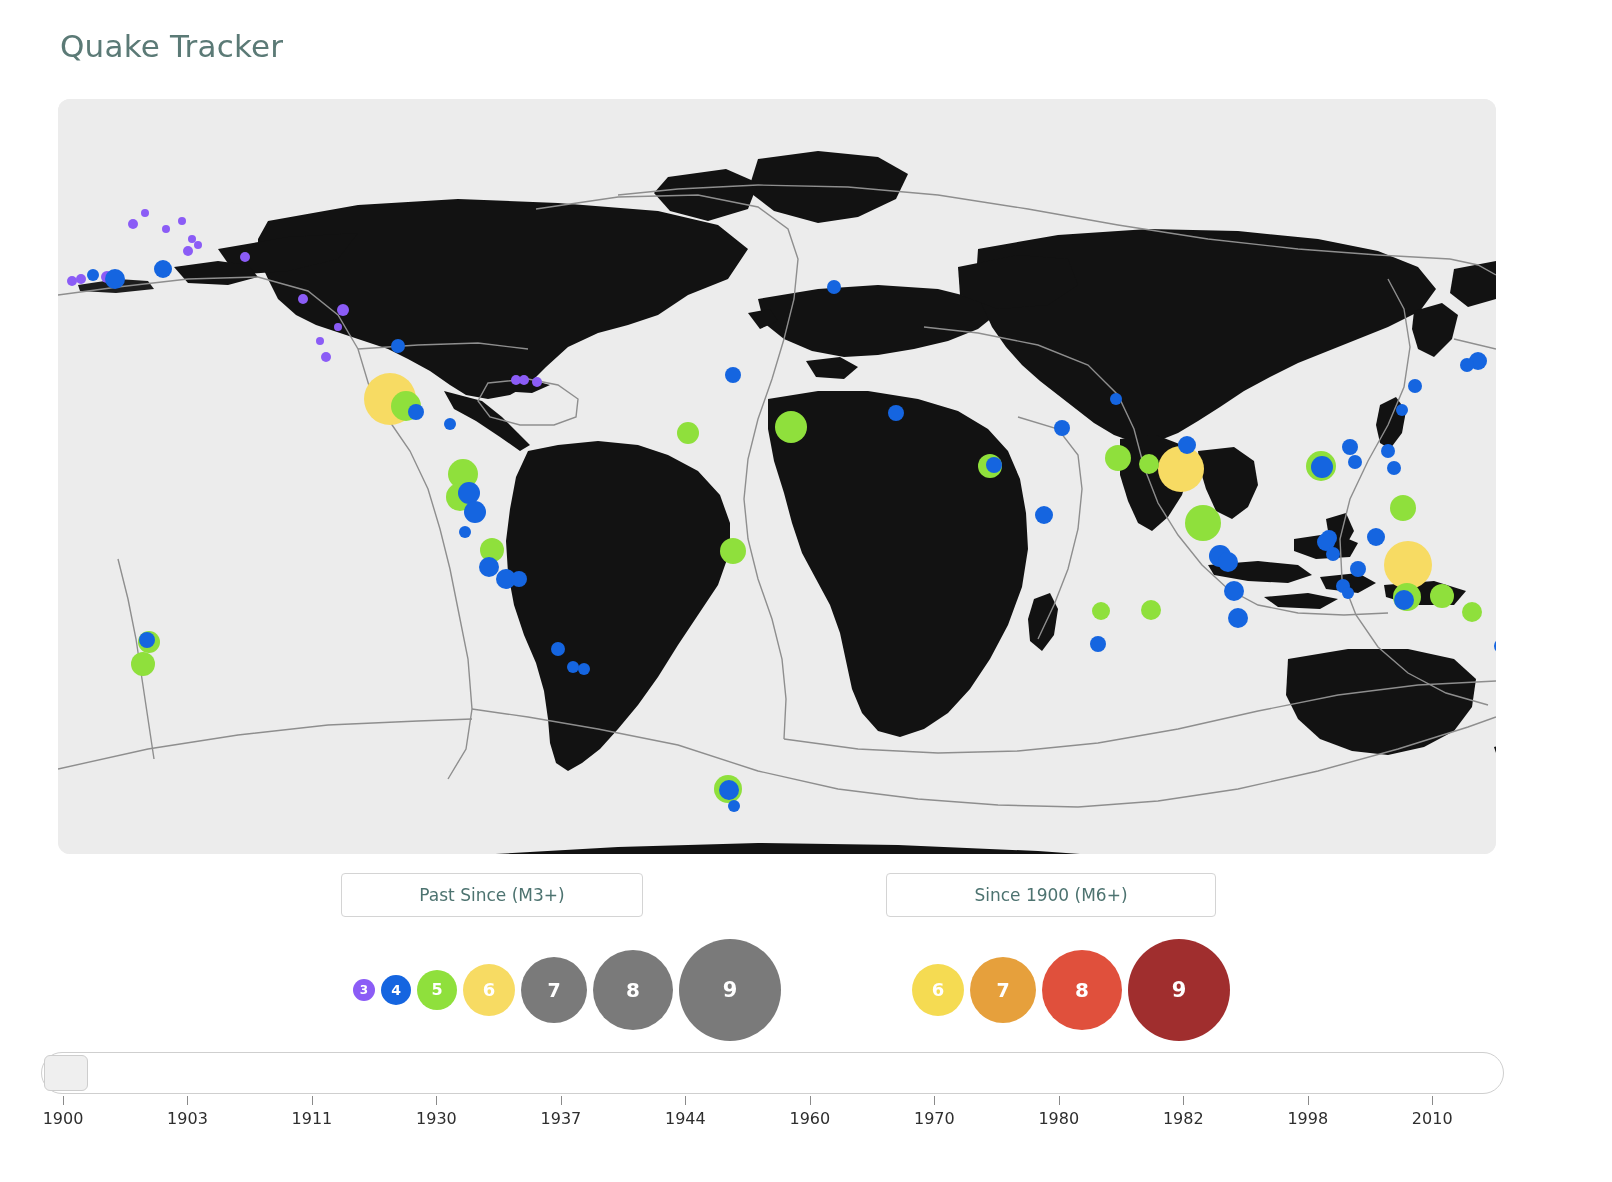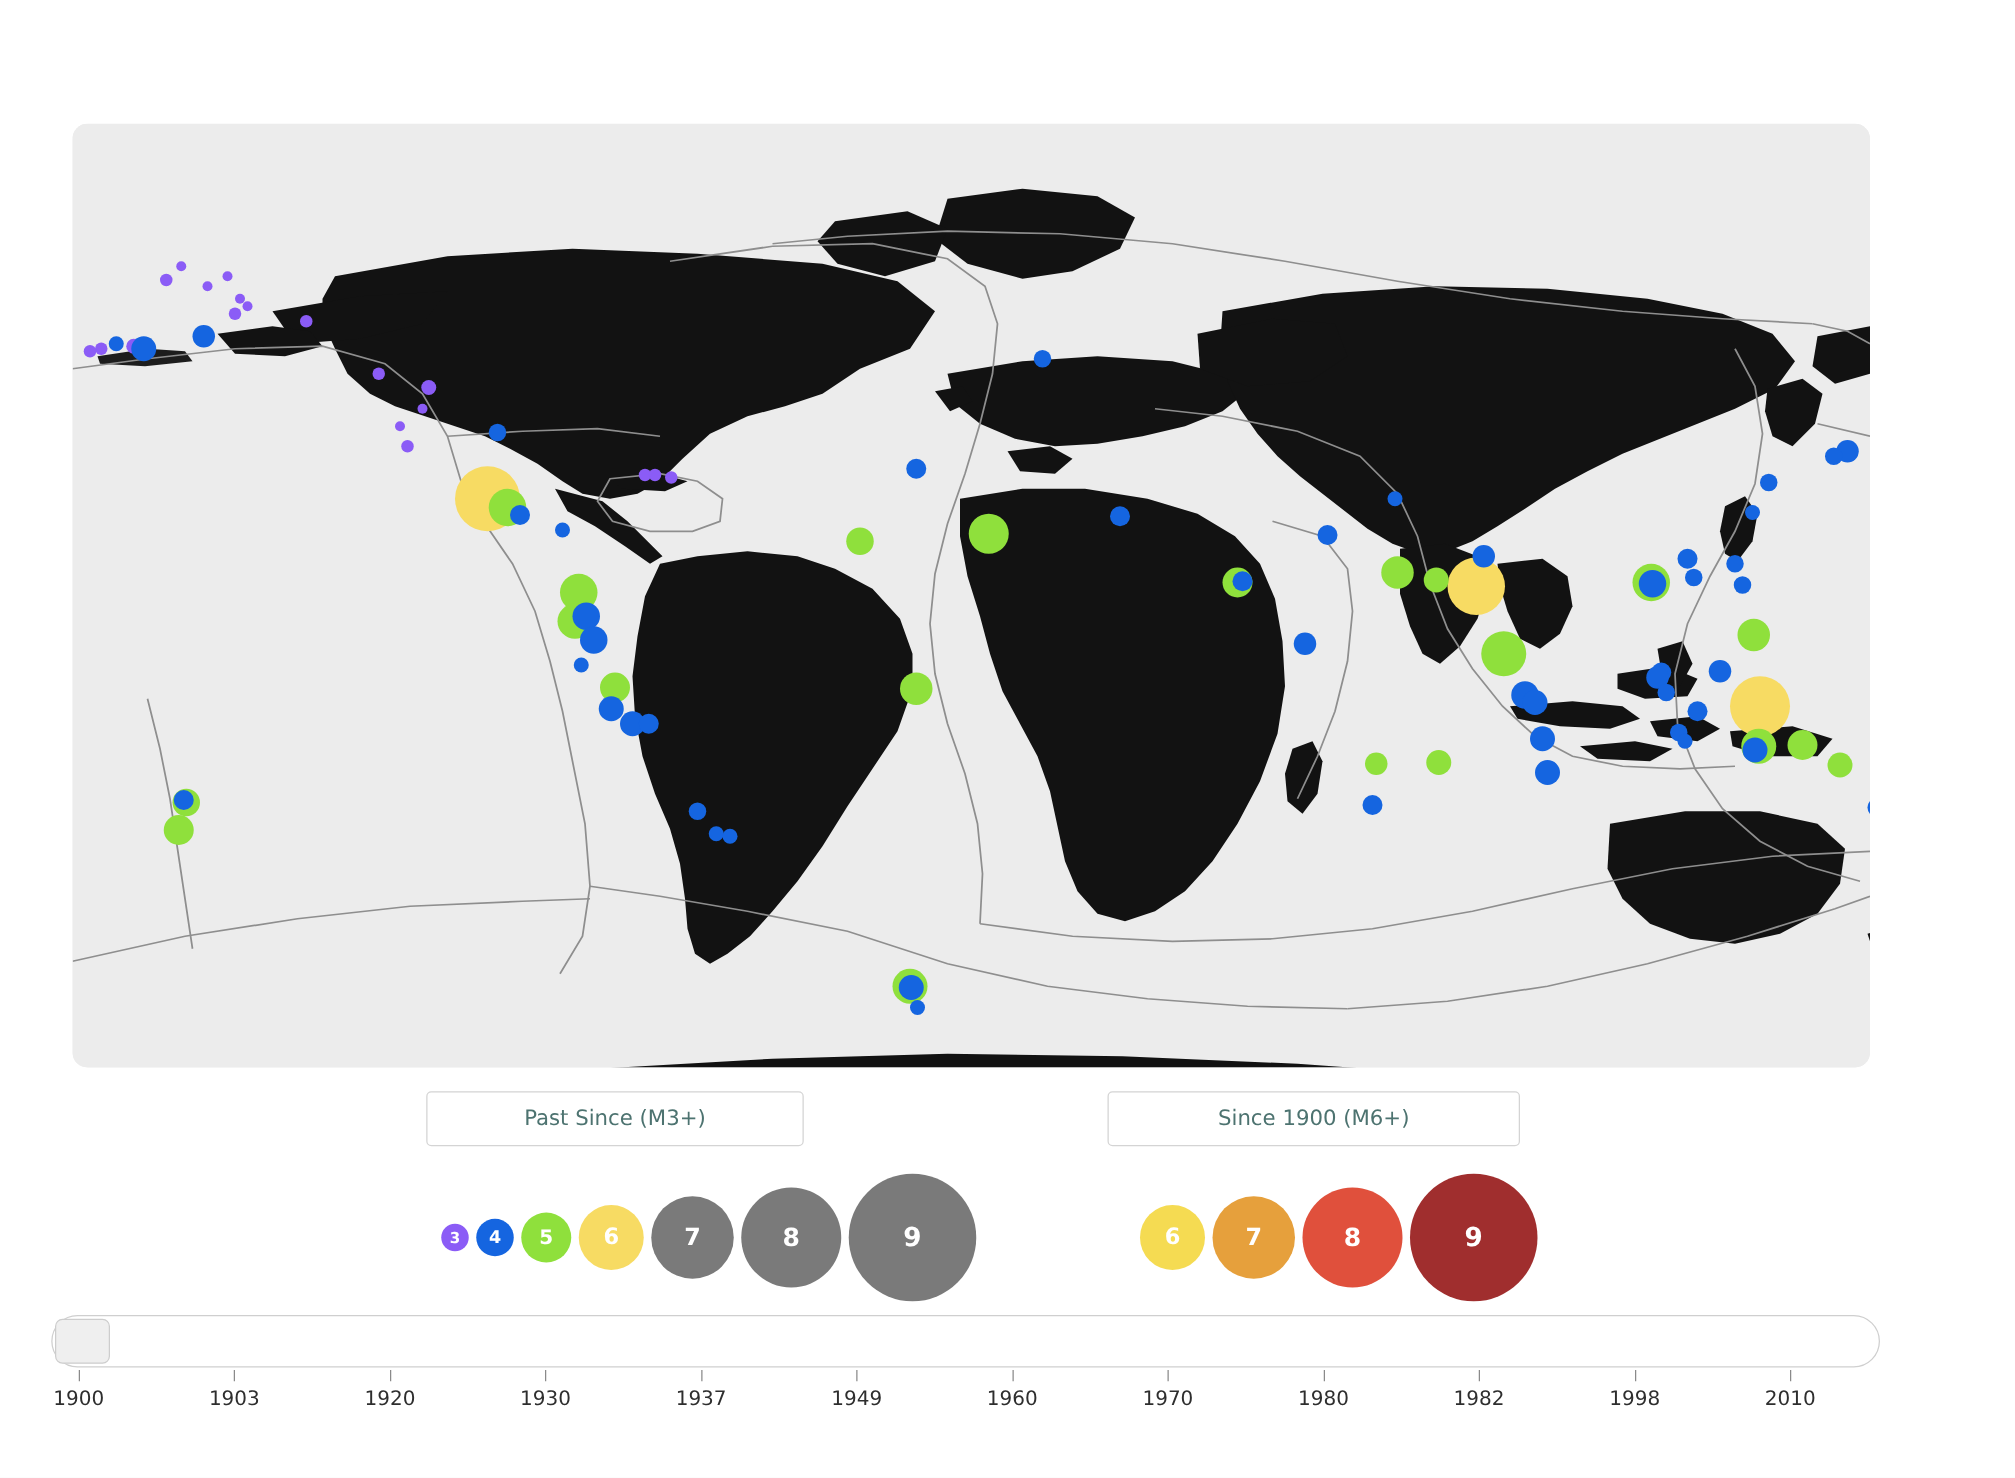--- a/index.html
+++ b/index.html
@@ -126,20 +126,21 @@
     transform: translateX(-50%);
     white-space: nowrap;
     font-family: "DejaVu Sans", "Liberation Sans", sans-serif;
   }
 </style>
 </head>
 <body>
 
 <div id="app">
 
+  <div id="page-title">Quake Tracker</div>
 
   <div id="map-panel">
     <svg id="map-svg" viewBox="0 0 1438 755" preserveAspectRatio="none">
       <rect x="0" y="0" width="1438" height="755" fill="#ececec"></rect>
 
       <g id="landmasses" fill="#121212">
 
         <path d="M700 60 L760 52 L820 58 L850 75 L838 100 L800 118 L760 124 L716 112 L690 92 Z"></path>
         <path d="M610 78 L668 70 L700 84 L690 110 L650 122 L612 112 L596 94 Z"></path>
 
@@ -353,27 +354,27 @@
   <div id="timeline">
     <div id="slider-track"></div>
     <div id="slider-handle" style="left: 3px;"></div>
   </div>
   <div id="axis">
       <div class="axis-tick" style="left: 22px;"></div>
       <div class="axis-label" style="left: 22px;">1900</div>
       <div class="axis-tick" style="left: 146.474px;"></div>
       <div class="axis-label" style="left: 146.474px;">1903</div>
       <div class="axis-tick" style="left: 270.947px;"></div>
-      <div class="axis-label" style="left: 270.947px;">1920</div>
+      <div class="axis-label" style="left: 270.947px;">1911</div>
       <div class="axis-tick" style="left: 395.421px;"></div>
       <div class="axis-label" style="left: 395.421px;">1930</div>
       <div class="axis-tick" style="left: 519.895px;"></div>
       <div class="axis-label" style="left: 519.895px;">1937</div>
       <div class="axis-tick" style="left: 644.368px;"></div>
-      <div class="axis-label" style="left: 644.368px;">1949</div>
+      <div class="axis-label" style="left: 644.368px;">1944</div>
       <div class="axis-tick" style="left: 768.842px;"></div>
       <div class="axis-label" style="left: 768.842px;">1960</div>
       <div class="axis-tick" style="left: 893.316px;"></div>
       <div class="axis-label" style="left: 893.316px;">1970</div>
       <div class="axis-tick" style="left: 1017.79px;"></div>
       <div class="axis-label" style="left: 1017.79px;">1980</div>
       <div class="axis-tick" style="left: 1142.26px;"></div>
       <div class="axis-label" style="left: 1142.26px;">1982</div>
       <div class="axis-tick" style="left: 1266.74px;"></div>
       <div class="axis-label" style="left: 1266.74px;">1998</div>

